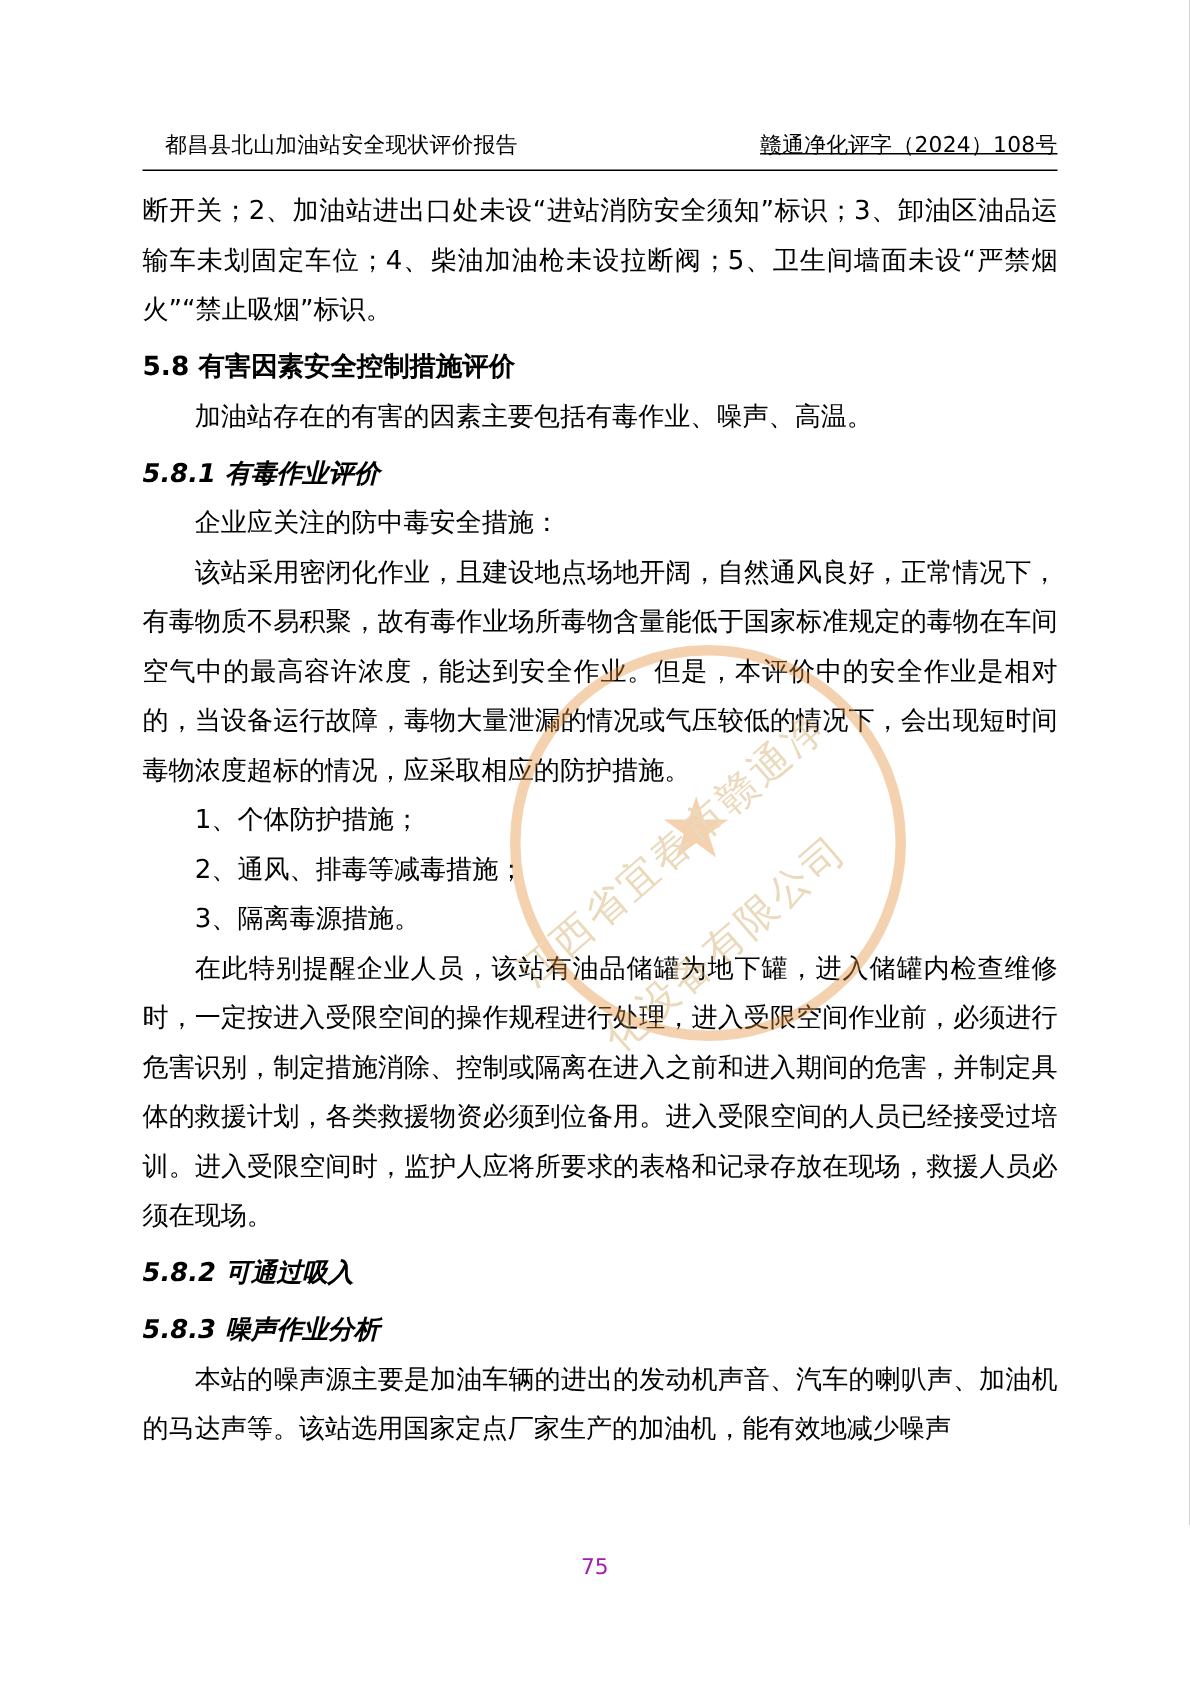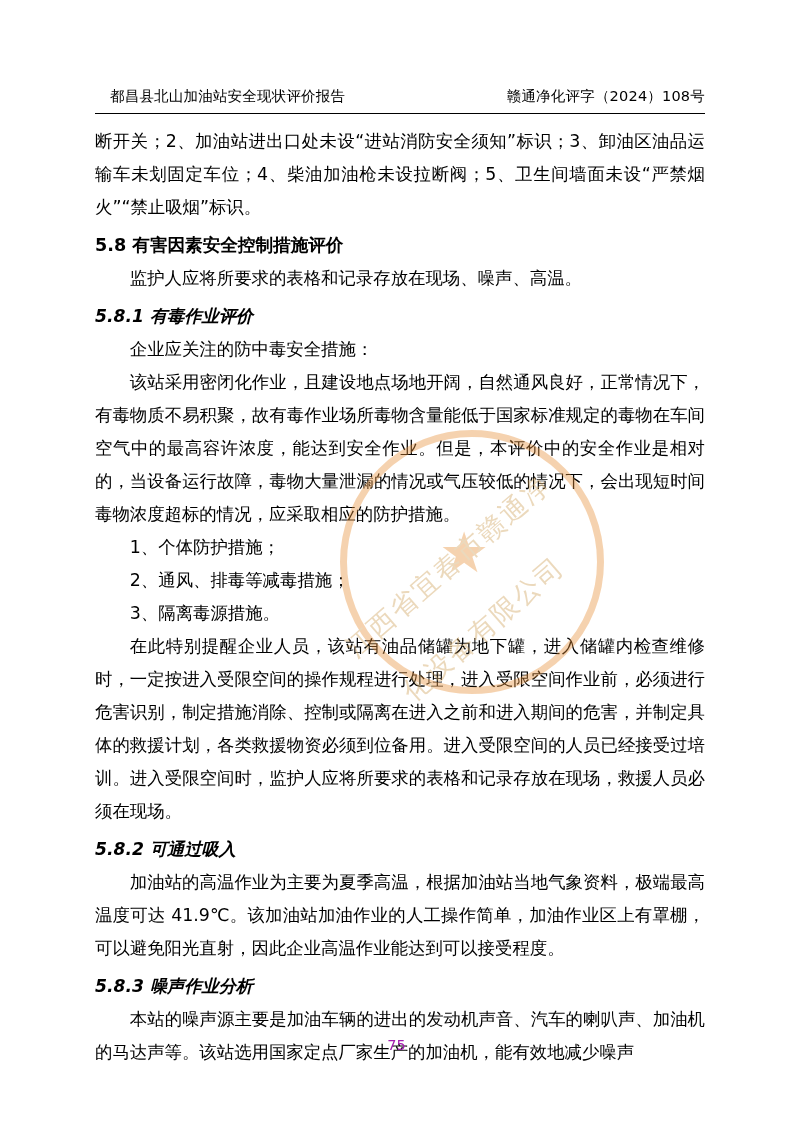--- a/index.html
+++ b/index.html
@@ -38,20 +38,21 @@
     position: absolute;
     left: 15px;
     top: 6px;
     white-space: nowrap;
   }
   .header .right {
     position: absolute;
     right: 0px;
     top: 6px;
     white-space: nowrap;
+    text-decoration: underline;
   }
   .header-rule {
     position: absolute;
     left: 0;
     right: 0;
     top: 32px;
     border-top: 1.2px solid #000;
   }
   
   .content {
@@ -162,30 +163,29 @@
 
     <div class="header">
       <div class="left">都昌县北山加油站安全现状评价报告</div>
       <div class="right">赣通净化评字（2024）108号</div>
       <div class="header-rule"></div>
     </div>
 
     <div class="content" id="body-content">
         <p class="para noindent">断开关；2、加油站进出口处未设“进站消防安全须知”标识；3、卸油区油品运输车未划固定车位；4、柴油加油枪未设拉断阀；5、卫生间墙面未设“严禁烟火”“禁止吸烟”标识。</p>
         <p class="heading">5.8 有害因素安全控制措施评价</p>
-        <p class="para">监护人应将所要求的表格和记录存放在现场、噪声、高温。</p>
+        <p class="para">加油站存在的有害的因素主要包括有毒作业、噪声、高温。</p>
         <p class="heading sub">5.8.1 有毒作业评价</p>
         <p class="para">企业应关注的防中毒安全措施：</p>
         <p class="para">该站采用密闭化作业，且建设地点场地开阔，自然通风良好，正常情况下，有毒物质不易积聚，故有毒作业场所毒物含量能低于国家标准规定的毒物在车间空气中的最高容许浓度，能达到安全作业。但是，本评价中的安全作业是相对的，当设备运行故障，毒物大量泄漏的情况或气压较低的情况下，会出现短时间毒物浓度超标的情况，应采取相应的防护措施。</p>
         <p class="list-item">1、个体防护措施；</p>
         <p class="list-item">2、通风、排毒等减毒措施；</p>
         <p class="list-item">3、隔离毒源措施。</p>
         <p class="para">在此特别提醒企业人员，该站有油品储罐为地下罐，进入储罐内检查维修时，一定按进入受限空间的操作规程进行处理，进入受限空间作业前，必须进行危害识别，制定措施消除、控制或隔离在进入之前和进入期间的危害，并制定具体的救援计划，各类救援物资必须到位备用。进入受限空间的人员已经接受过培训。进入受限空间时，监护人应将所要求的表格和记录存放在现场，救援人员必须在现场。</p>
         <p class="heading sub">5.8.2 可通过吸入</p>
-        <p class="para">加油站的高温作业为主要为夏季高温，根据加油站当地气象资料，极端最高温度可达 41.9℃。该加油站加油作业的人工操作简单，加油作业区上有罩棚，可以避免阳光直射，因此企业高温作业能达到可以接受程度。</p>
         <p class="heading sub">5.8.3 噪声作业分析</p>
         <p class="para">本站的噪声源主要是加油车辆的进出的发动机声音、汽车的喇叭声、加油机的马达声等。该站选用国家定点厂家生产的加油机，能有效地减少噪声</p>
       </div>
 
   </div>
 
   <div class="watermark">
     <div class="wm-ring"></div>
     <div class="wm-star">★</div>
     <div class="wm-text">

